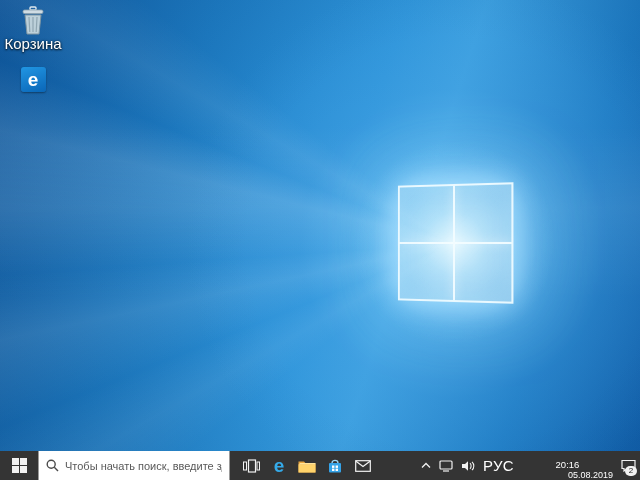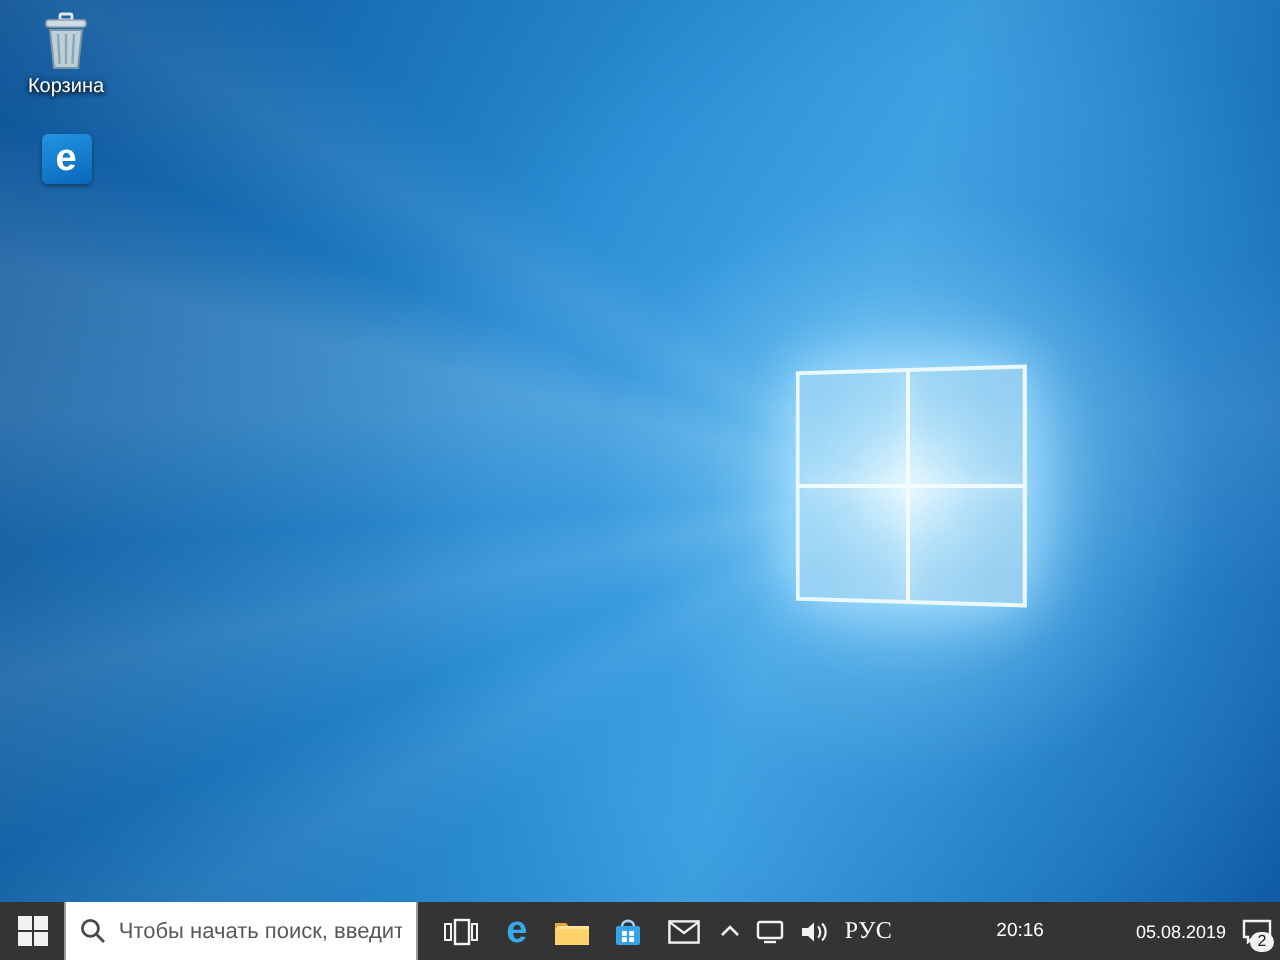--- a/index.html
+++ b/index.html
@@ -37,21 +37,21 @@
     box-shadow:0 0 26px rgba(165,222,255,.9), 0 0 70px rgba(140,210,255,.55), inset 0 0 26px rgba(205,240,255,.45);
   }
   .win-logo::before{content:"";position:absolute;left:0;right:0;top:50%;height:2px;margin-top:-1px;
     background:rgba(242,252,255,.95);box-shadow:0 0 10px rgba(255,255,255,.9);}
   .win-logo::after{content:"";position:absolute;top:0;bottom:0;left:50%;width:2px;margin-left:-1px;
     background:rgba(242,252,255,.95);box-shadow:0 0 10px rgba(255,255,255,.9);}
   
   .desktop-icon{position:absolute;width:58px;text-align:center;cursor:default;}
   .desktop-icon .glyph{height:30px;display:flex;align-items:flex-end;justify-content:center;}
   .desktop-icon .label{
-    margin-top:2px;font-size:10px;line-height:11px;color:#fff;
+    margin-top:2px;font-size:15px;line-height:11px;color:#fff;
     text-shadow:0 1px 2px rgba(0,0,0,.85), 0 0 3px rgba(0,0,0,.6);
   }
   .icon-recycle{left:4px;top:6px;}
   .icon-edge-desktop{left:4px;top:62px;}
   .edge-tile{
     width:25px;height:25px;border-radius:3px;
     background:linear-gradient(160deg,#2196e3,#0a66b7);
     display:flex;align-items:center;justify-content:center;
     box-shadow:0 1px 2px rgba(0,0,0,.4);
   }
@@ -71,22 +71,22 @@
     border:none;outline:none;flex:1;font-size:11px;color:#333;background:transparent;
     font-family:"Liberation Sans",sans-serif;padding:0;min-width:0;
   }
   .tb-search input::placeholder{color:#595959;opacity:1;}
   .tb-apps{display:flex;align-items:stretch;margin-left:7px;}
   .tb-app{width:28px;}
   .edge-e{color:#35abea;font-size:19px;font-weight:bold;line-height:1;}
   
   .tray{margin-left:auto;display:flex;align-items:stretch;color:#fff;}
   .tray .tb-btn{padding:0 4px;}
-  .tray-lang{font-size:12px;letter-spacing:.3px;padding:0 5px;font-family:Liberation Serif, serif;}
-  .tray-clock{flex-direction:row;justify-content:flex-end;line-height:10px;padding:0 6px;text-align:center;margin-left:44px;}
+  .tray-lang{font-size:15px;letter-spacing:.3px;padding:0 5px;}
+  .tray-clock{flex-direction:column;justify-content:flex-end;line-height:10px;padding:0 6px;text-align:center;}
   .tray-clock .t{font-size:9.5px;}
   .tray-clock .d{font-size:9px;padding-left:46px;}
   .tb-action{position:relative;padding:0 8px 0 4px;}
   .tray-badge{
     position:absolute;right:3px;bottom:4px;min-width:10px;height:10px;border-radius:6px;
     background:#f2f2f2;color:#222;font-size:8px;line-height:10px;text-align:center;padding:0 1px;
   }
   svg{display:block;}
 </style>
 </head>

